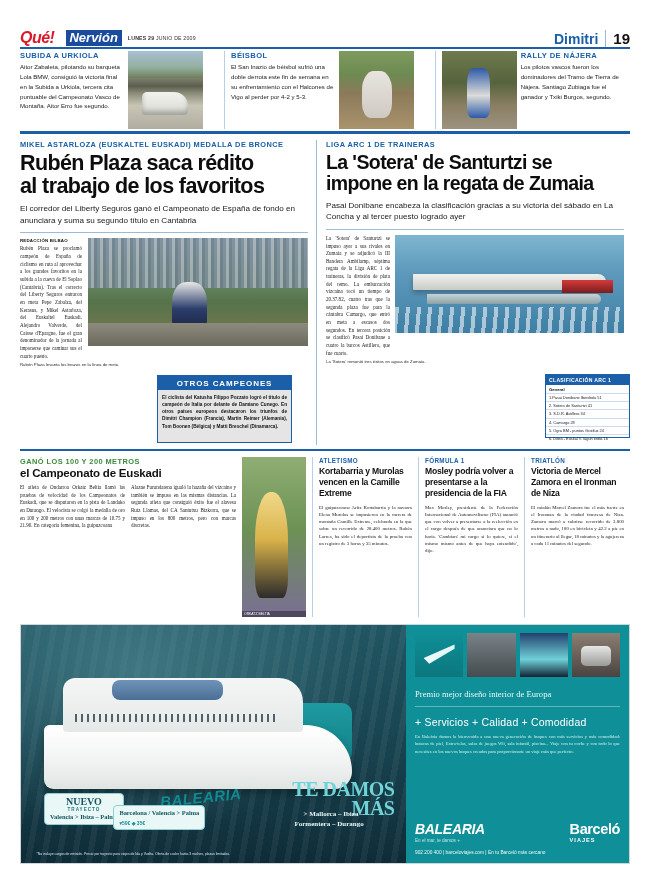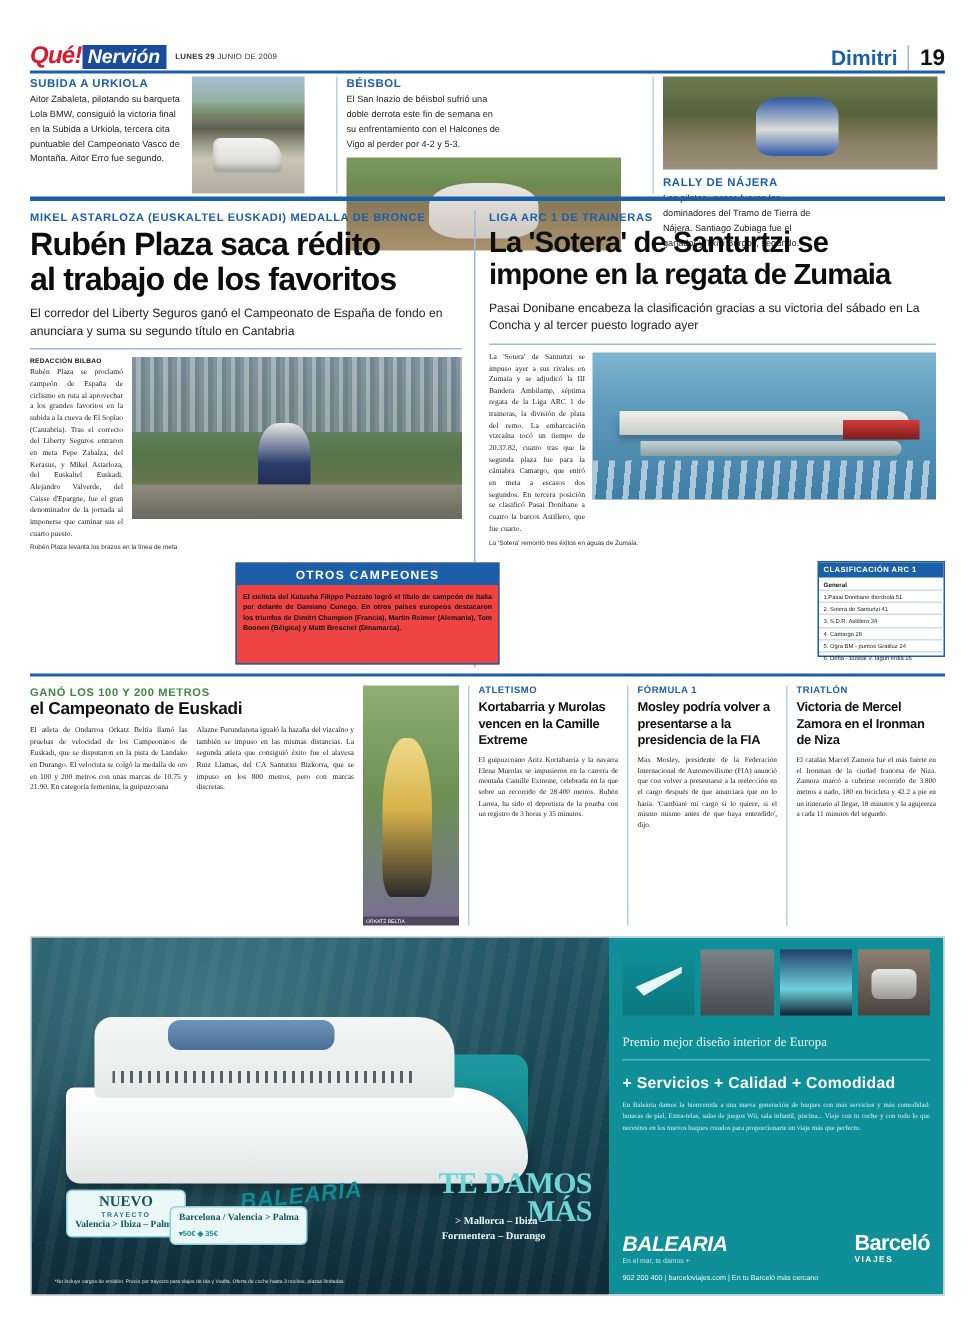--- a/index.html
+++ b/index.html
@@ -27,21 +27,21 @@
     font-family: "Liberation Sans", sans-serif;
     font-weight: bold; font-style: italic;
     font-size: 16px; color: #d81a2a;
     letter-spacing: -0.5px; line-height: 1;
   }
   .logo-nervion {
     background: #1a4b9c; color: #fff;
     font-family: "Liberation Sans", sans-serif;
     font-weight: bold; font-style: italic;
     font-size: 13px; padding: 1px 4px 1px 3px;
-    margin-left: 1px; line-height: 1.1;
+    margin-left: 12px; line-height: 1.1;
   }
   .masthead-date {
     font-family: "Liberation Sans", sans-serif;
     font-size: 5.2px; color: #333;
     margin-left: 6px; letter-spacing: 0.2px;
     padding-bottom: 1px;
   }
   .masthead-date .bold { font-weight: bold; }
   .masthead-right {
     margin-left: auto; display: flex;
@@ -66,21 +66,21 @@
   
   .teasers {
     position: absolute; left: 20px; top: 51px;
     width: 610px; height: 78px;
     display: flex; gap: 16px;
   }
   .teaser {
     display: flex; flex: 1; gap: 4px;
     padding-right: 5px;
   }
-  .teaser + .teaser { border-left: 0.8px solid #b9cfe3; padding-left: 6px; flex-direction: column; }
+  .teaser + .teaser { border-left: 0.8px solid #b9cfe3; padding-left: 6px; }
   .teaser-text { width: 57%; }
   .teaser-kicker {
     font-family: "Liberation Sans", sans-serif;
     font-weight: bold; font-size: 7.6px;
     color: #1a5fa8; letter-spacing: 0.4px;
     margin-bottom: 2px;
   }
   .teaser-body {
     font-family: "Liberation Sans", sans-serif;
     font-size: 6.1px; line-height: 1.62; color: #1c1c1c;
@@ -195,22 +195,22 @@
     background: linear-gradient(180deg,#8d8b7c,#6c6a5e);
   }
   .caption {
     font-family: "Liberation Sans", sans-serif;
     font-size: 4.3px; color: #2b2b2b; margin-top: 2px;
   }
 
   
   .box-otros {
     position: absolute; left: 157px; top: 375px;
-    width: 176px; height: 68px;
-    border: 0.8px solid #1a5fa8; background:#ef4444;
+    width: 135px; height: 68px;
+    border: 0.8px solid #1a5fa8; background:#e5e5e5;
   }
   .box-otros-hd {
     background:#1a5fa8; color:#fff;
     font-family: "Liberation Sans", sans-serif;
     font-weight: bold; font-size: 8px;
     letter-spacing: 0.9px; text-align: center;
     padding: 2.5px 0 2px;
   }
   .box-otros-body {
     font-family: "Liberation Sans", sans-serif;
@@ -440,21 +440,21 @@
   .ad-thumb.t4::after {
     content:''; position:absolute; left:20%; top:30%; width:62%; height:46%;
     background: linear-gradient(180deg,#e7e7e5,#9a9a98); border-radius:5px;
   }
   .ad-prize {
     font-family:"Liberation Serif",serif; font-size:8.6px;
     color:#e9f7f8; margin-top:12px; padding-bottom:7px;
     border-bottom: 1px solid rgba(255,255,255,.35);
   }
   .ad-plus {
-    font-family:"Liberation Sans",sans-serif; font-weight:bold;
+    font-family:"Liberation Sans",sans-serif; font-weight:normal;
     font-size:10.5px; color:#ffffff; margin-top:9px; letter-spacing:.2px;
   }
   .ad-copy {
     font-family:"Liberation Serif",serif; font-size:4.6px;
     line-height:1.62; color:#d6f1f2; margin-top:5px; text-align:justify;
   }
   .ad-brands {
     margin-top:auto; display:flex; align-items:flex-end;
     justify-content:space-between; gap:8px;
   }

